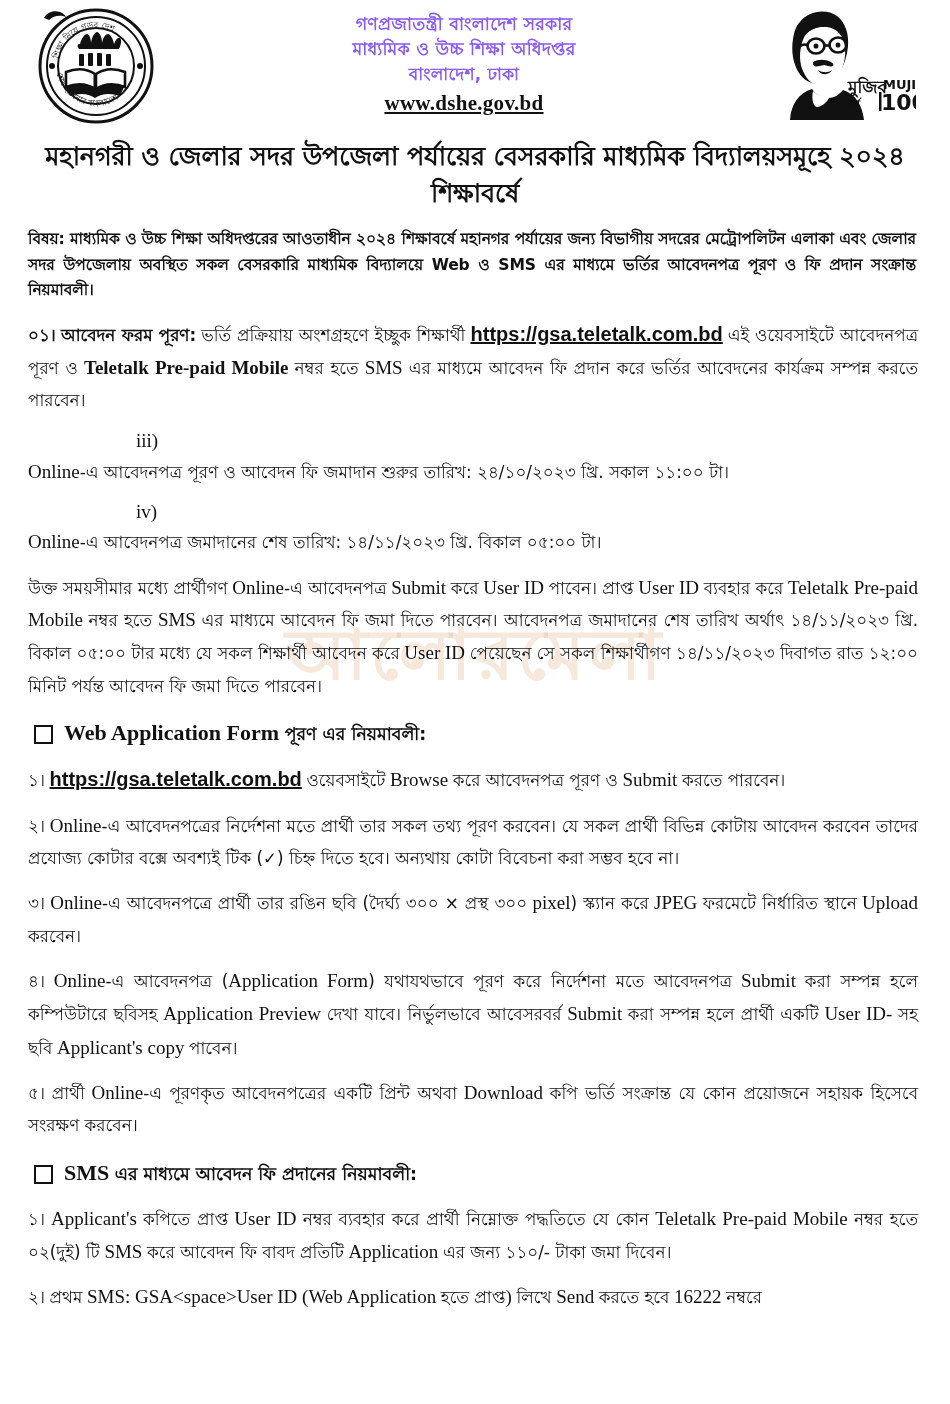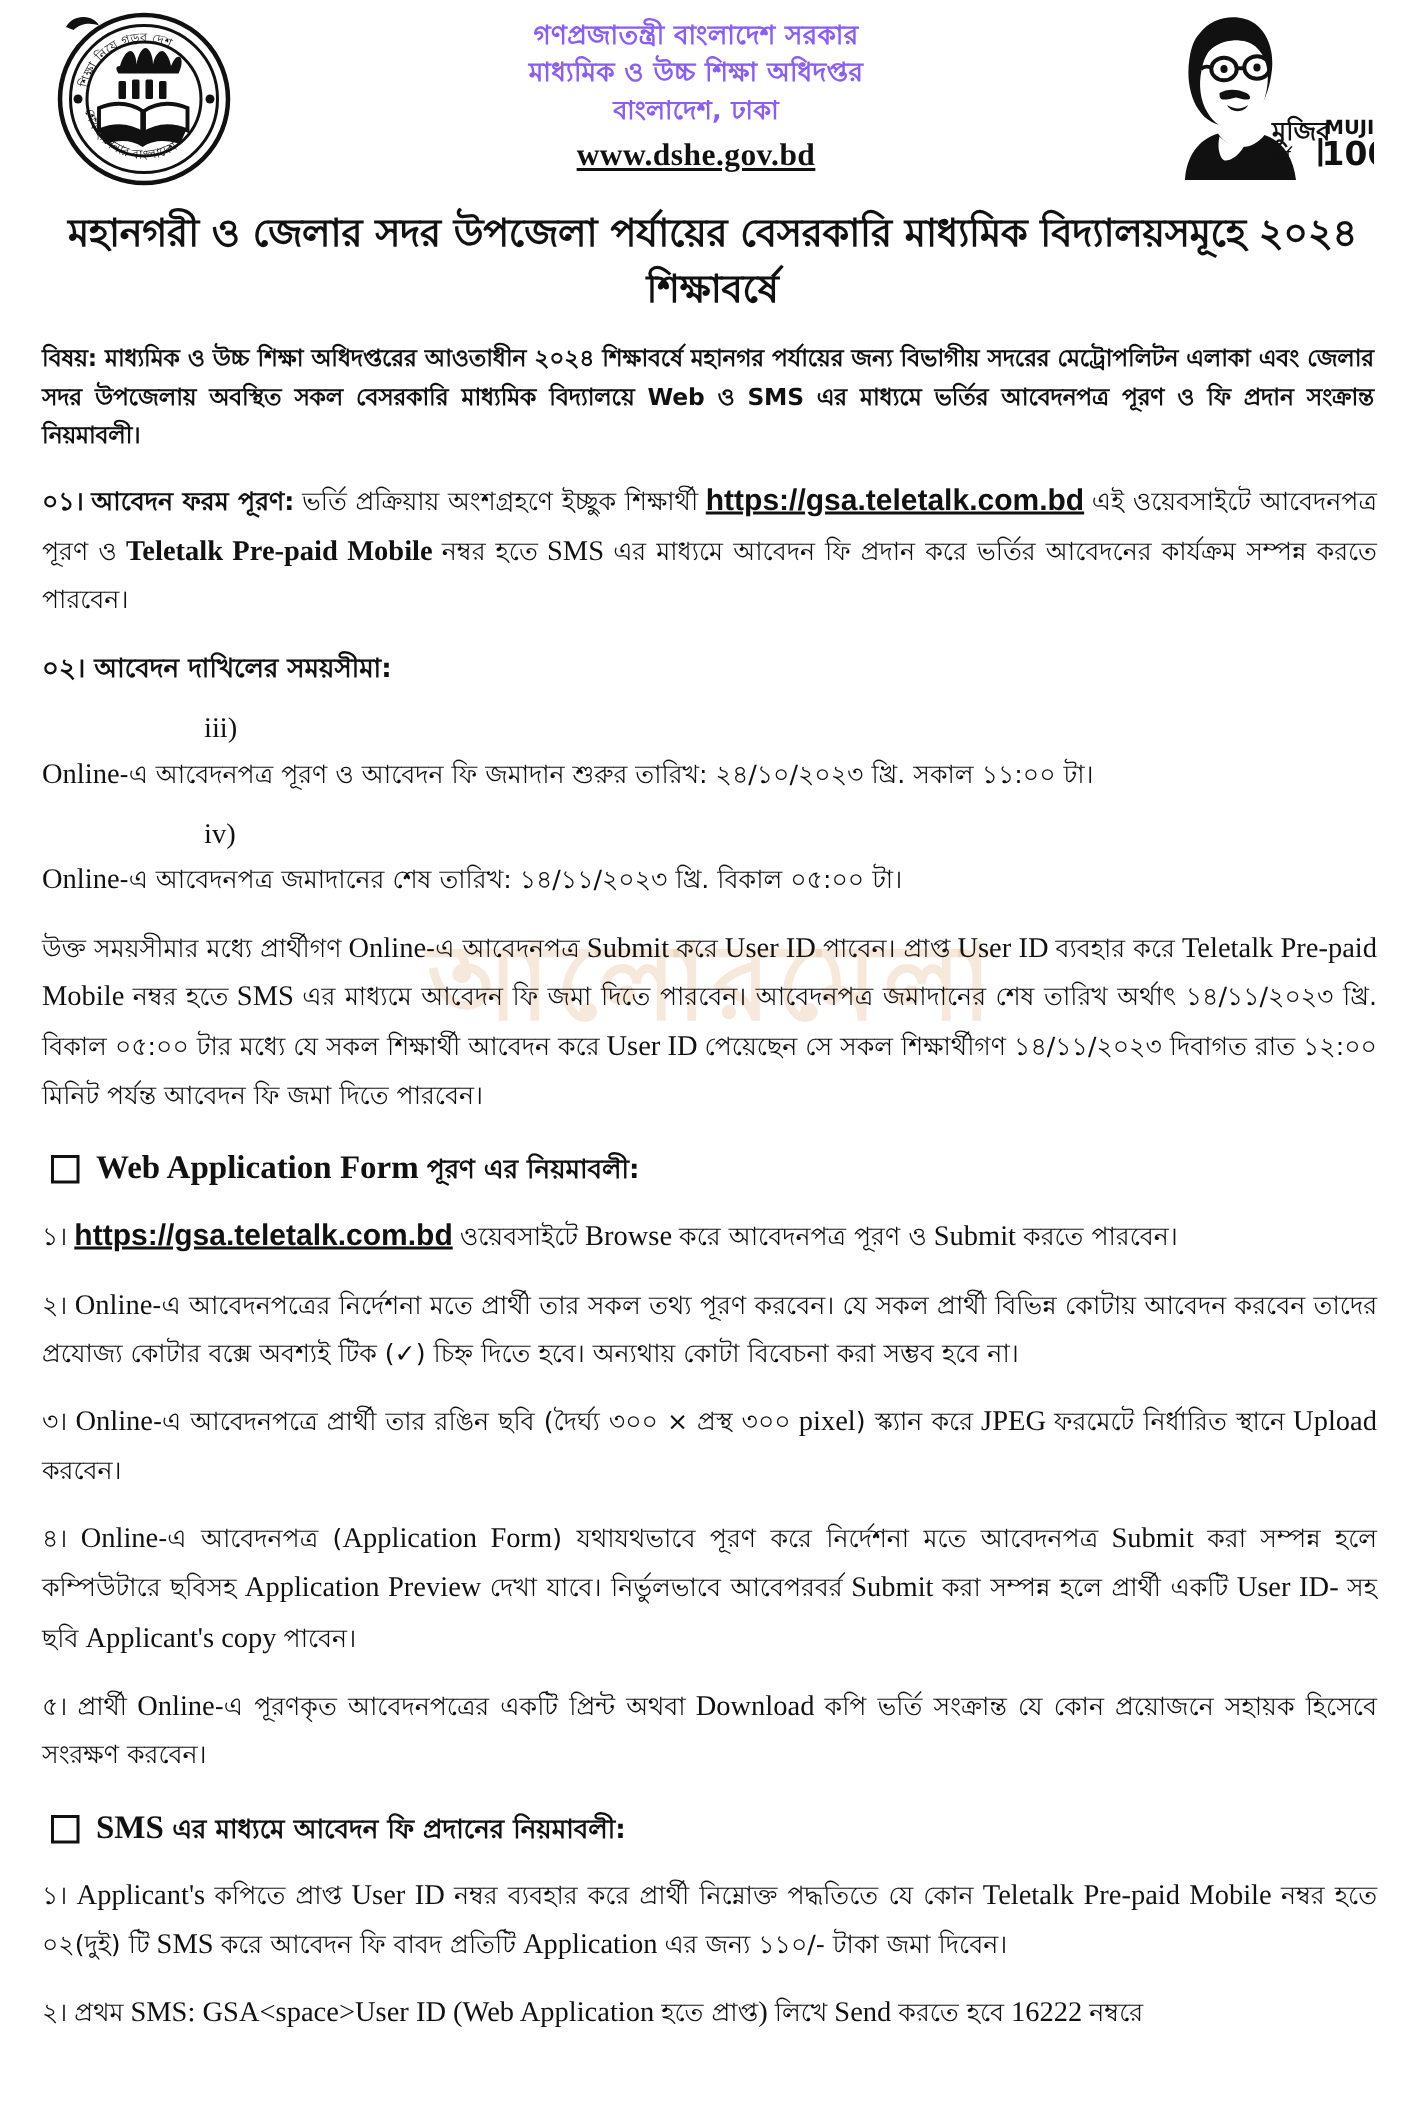--- a/index.html
+++ b/index.html
@@ -325,24 +325,20 @@
     <span class="bn-b">আবেদন ফরম পূরণ:</span>
     <span class="bn">ভর্তি প্রক্রিয়ায় অংশগ্রহণে ইচ্ছুক শিক্ষার্থী</span>
     <span class="url">https://gsa.teletalk.com.bd</span>
     <span class="bn">এই ওয়েবসাইটে আবেদনপত্র পূরণ ও</span>
     <span class="en-b">Teletalk Pre-paid Mobile</span>
     <span class="bn">নম্বর হতে</span>
     <span class="en">SMS</span>
     <span class="bn">এর মাধ্যমে আবেদন ফি প্রদান করে ভর্তির আবেদনের কার্যক্রম সম্পন্ন করতে পারবেন।</span>
   </div>
 
-  <div class="sec-head">
-    <span>০২।</span>
-    <span>আবেদন দাখিলের সময়সীমা:</span>
-  </div>
 
   <ul class="roman-list">
     <li>
       <span class="rn">iii)</span>
       <span class="rtxt">
         <span class="en">Online</span><span class="bn">-এ আবেদনপত্র পূরণ ও আবেদন ফি জমাদান শুরুর তারিখ: ২৪/১০/২০২৩ খ্রি. সকাল ১১:০০ টা।</span>
       </span>
     </li>
     <li>
       <span class="rn">iv)</span>
@@ -401,21 +397,21 @@
     <span class="en">Upload</span>
     <span class="bn">করবেন।</span>
   </div>
 
   <div class="numitem">
     <span class="bn">৪।</span>
     <span class="en">Online</span><span class="bn">-এ আবেদনপত্র (</span><span class="en">Application Form</span><span class="bn">) যথাযথভাবে পূরণ করে নির্দেশনা মতে আবেদনপত্র</span>
     <span class="en">Submit</span>
     <span class="bn">করা সম্পন্ন হলে কম্পিউটারে ছবিসহ</span>
     <span class="en">Application Preview</span>
-    <span class="bn">দেখা যাবে। নির্ভুলভাবে আবেপরবর্র</span>
+    <span class="bn">দেখা যাবে। নির্ভুলভাবে আবেসরবর্র</span>
     <span class="en">Submit</span>
     <span class="bn">করা সম্পন্ন হলে প্রার্থী একটি</span>
     <span class="en">User ID-</span>
     <span class="bn">সহ ছবি</span>
     <span class="en">Applicant's copy</span>
     <span class="bn">পাবেন।</span>
   </div>
 
   <div class="numitem">
     <span class="bn">৫।</span>

